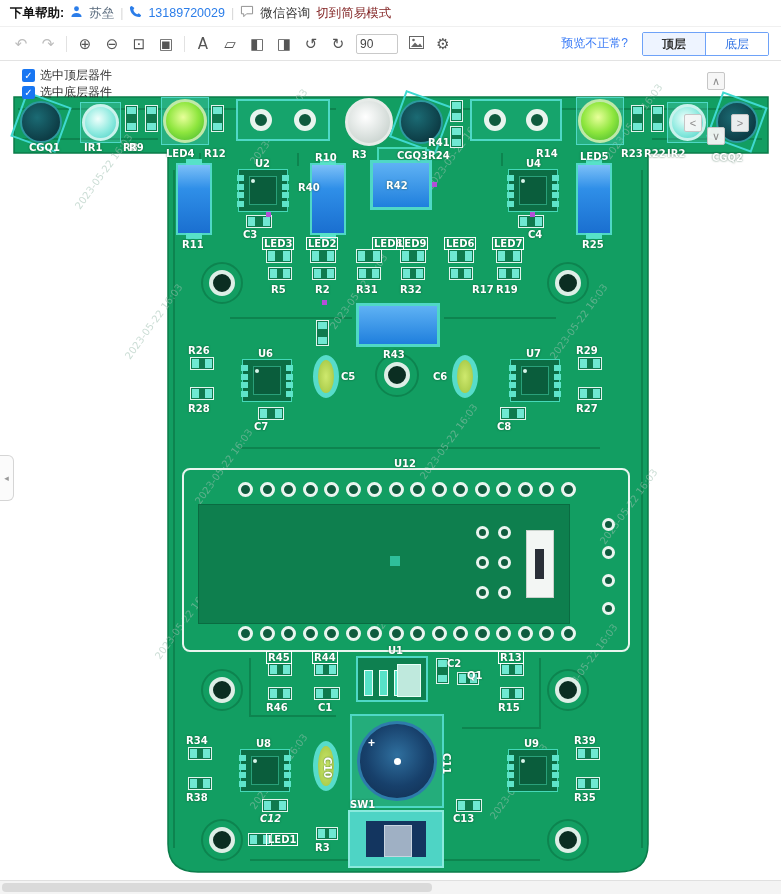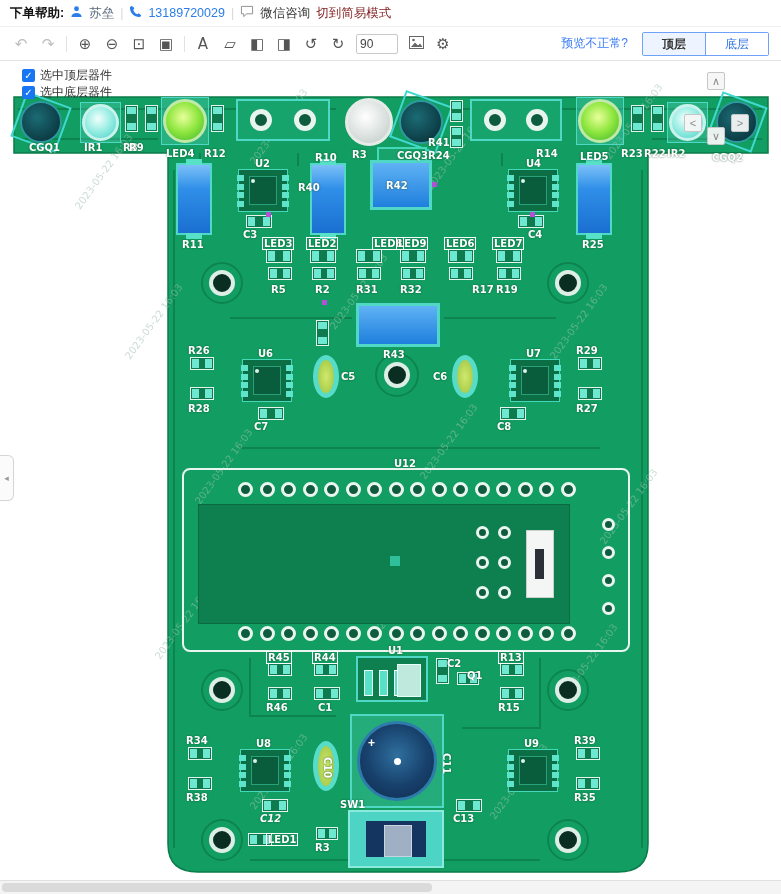--- a/index.html
+++ b/index.html
@@ -490,21 +490,21 @@
       <div class="comp res-h" style="left: 576px; top: 747px; width: 24px; height: 13px;"></div>
       <div class="clabel" style="left: 574px; top: 735px;">R39</div>
       <div class="comp res-h" style="left: 576px; top: 777px; width: 24px; height: 13px;"></div>
       <div class="clabel" style="left: 574px; top: 792px;">R35</div>
       <div class="comp cap-small" style="left: 262px; top: 799px; width: 26px; height: 13px;"></div>
       <div class="clabel" style="left: 260px; top: 813px; font-style: italic;">C12</div>
       <div class="comp switch" style="left: 348px; top: 810px; width: 96px; height: 58px;">
         <span class="sw-in"></span>
         <span class="sw-knob"></span>
       </div>
-      <div class="clabel" style="left: 340px; top: 799px;">SW1</div>
+      <div class="clabel" style="left: 350px; top: 799px;">SW1</div>
       <div class="comp cap-small" style="left: 456px; top: 799px; width: 26px; height: 13px;"></div>
       <div class="clabel" style="left: 453px; top: 813px;">C13</div>
       <div class="comp res-h" style="left: 248px; top: 833px; width: 24px; height: 13px;"></div>
       <div class="clabel boxed" style="left: 266px; top: 833px;">LED1</div>
       <div class="comp res-h" style="left: 316px; top: 827px; width: 22px; height: 13px;"></div>
       <div class="clabel" style="left: 315px; top: 842px;">R3</div>
     </div>
 
   <div class="checks">
     <div class="check-row">

